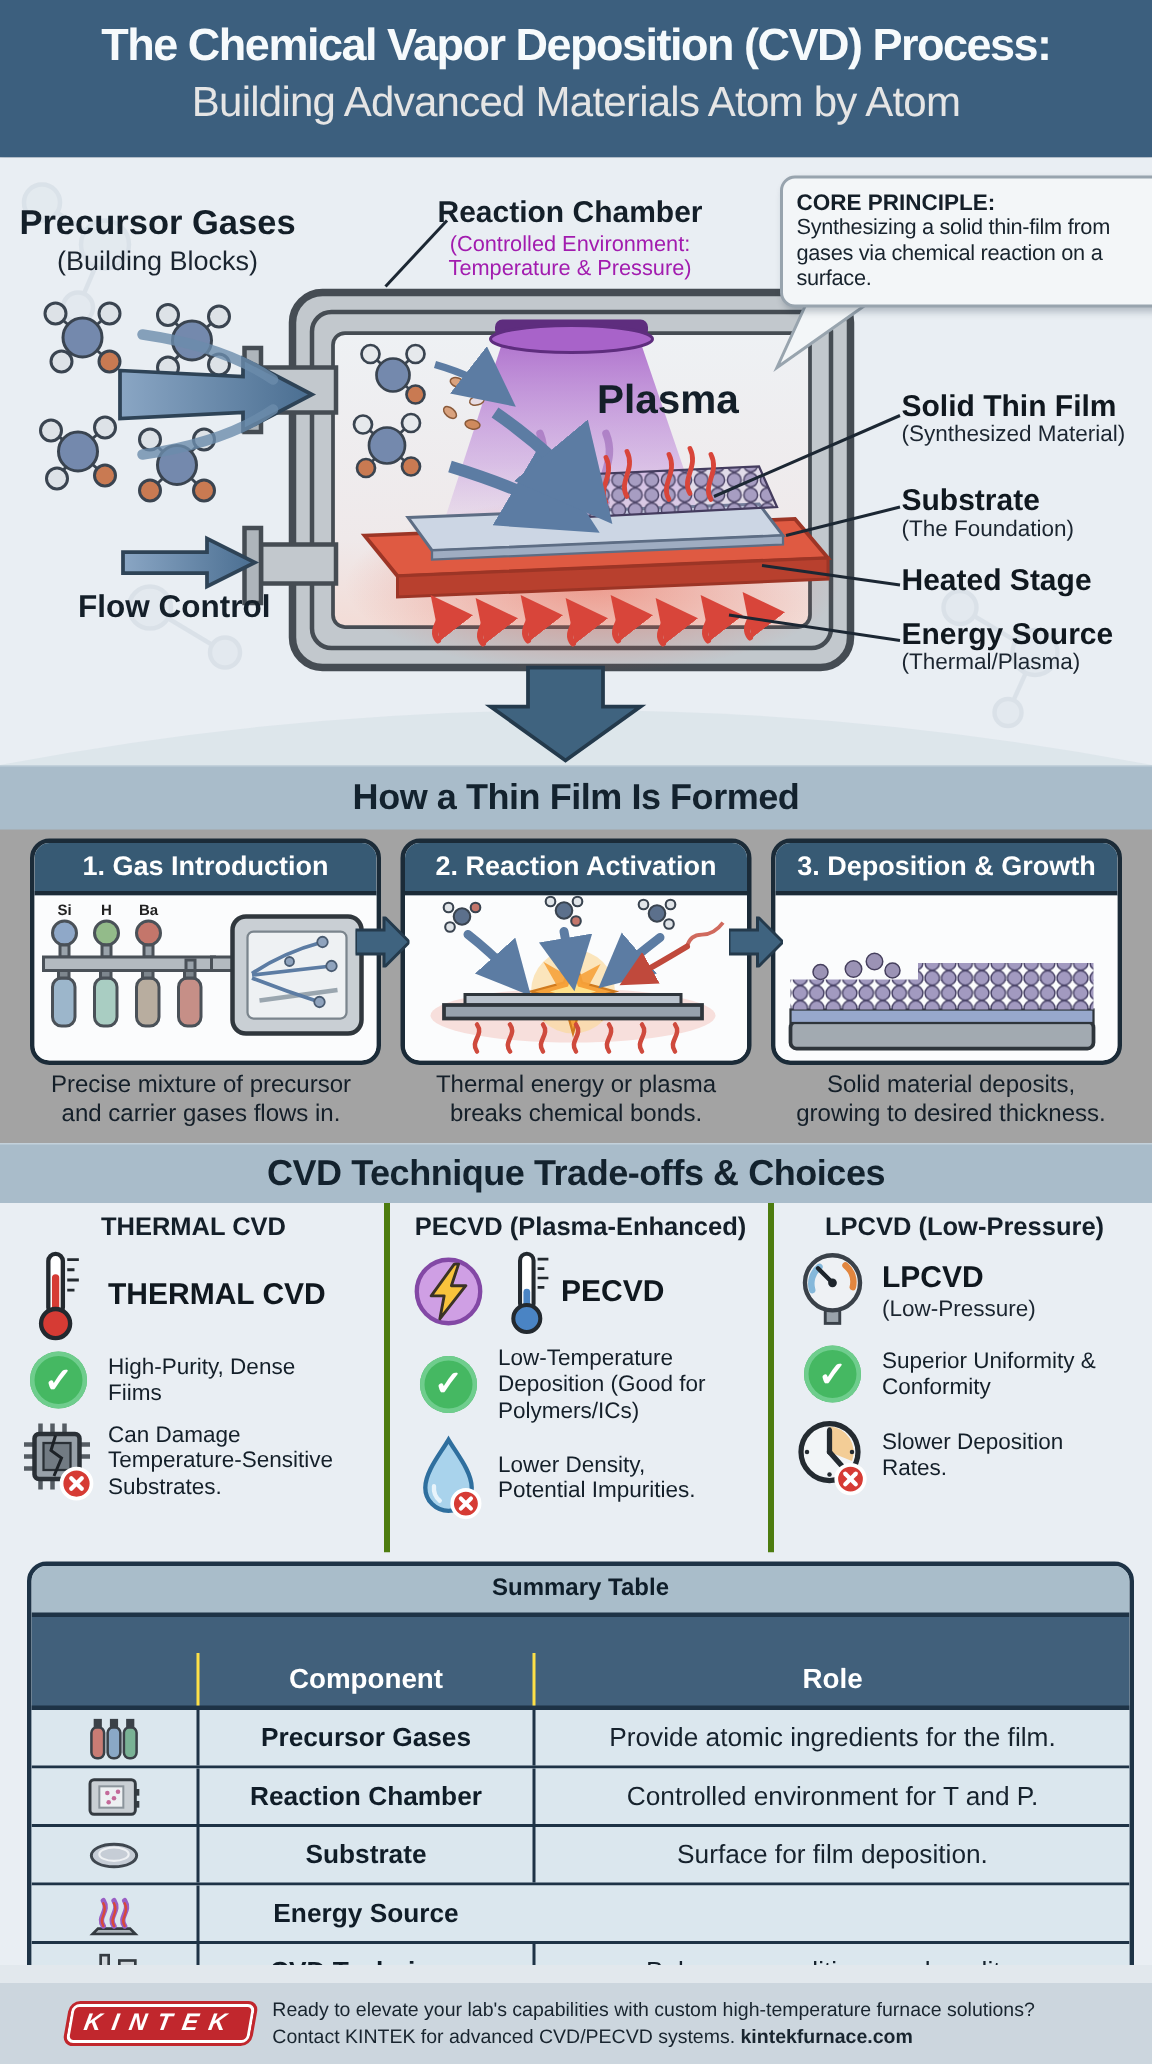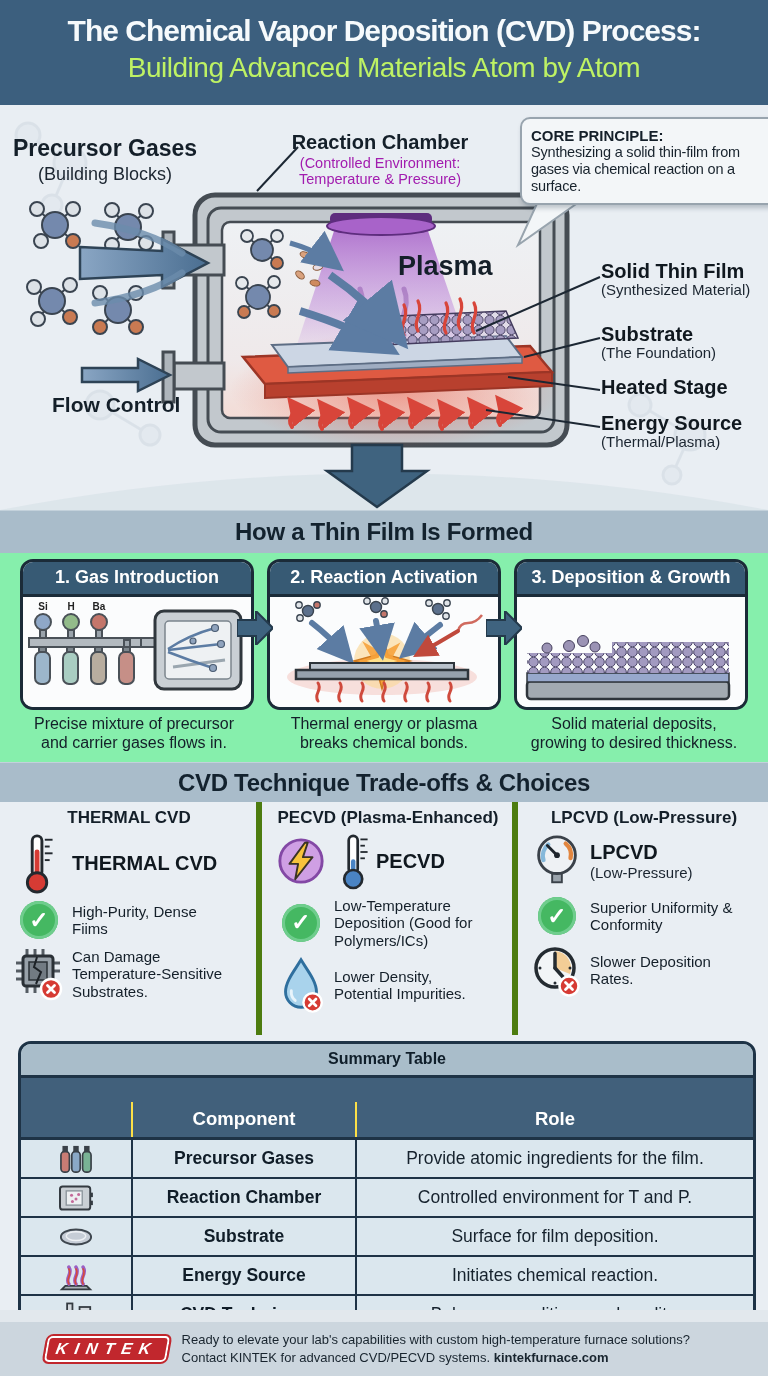--- a/index.html
+++ b/index.html
@@ -4,21 +4,21 @@
 <style>
   html,body{margin:0;padding:0;}
   body{font-family:"Liberation Sans", sans-serif; width:768px;}
   .page{position:relative;width:768px;height:1376px;background:#e9eef3;overflow:hidden;}
   .abs{position:absolute;}
 
   
   .hdr{position:absolute;top:0;left:0;width:768px;height:105px;background:#3c5f7e;text-align:center;
        box-shadow:0 2px 4px rgba(0,0,0,.25);}
   .hdr .l1{margin-top:14px;font-size:30px;font-weight:bold;color:#f6fafc;letter-spacing:-1px;}
-  .hdr .l2{margin-top:4px;font-size:28px;font-weight:400;color:#bef264;letter-spacing:-0.5px;}
+  .hdr .l2{margin-top:4px;font-size:28px;font-weight:400;color:#e5e5e5;letter-spacing:-0.5px;}
 
   
   .diag{position:absolute;top:105px;left:0;width:768px;height:405px;background:#e9eef3;}
   .diag svg.main{position:absolute;top:0;left:0;}
   .lbl-b{font-weight:bold;color:#141f29;}
   .precursor-t{left:8px;top:30px;width:194px;text-align:center;font-size:23px;}
   .precursor-s{left:8px;top:59px;width:194px;text-align:center;font-size:18px;color:#1b2530;}
   .chamber-t{left:278px;top:26px;width:204px;text-align:center;font-size:20px;}
   .chamber-s{left:268px;top:50px;width:224px;text-align:center;font-size:14.5px;line-height:1.12;color:#a21caf;}
   .plasma-l{left:398px;top:146px;font-size:27px;}
@@ -33,34 +33,34 @@
 
   
   .band{width:768px;text-align:center;background:#a9bcca;border-top:1px solid #c3d1db;border-bottom:1px solid #8fa4b3;}
   .band .bt{font-size:24px;font-weight:bold;color:#13222e;letter-spacing:-0.3px;}
   .band1{position:absolute;top:510px;height:43px;left:0;}
   .band1 .bt{margin-top:7px;}
   .band2{position:absolute;top:762px;height:40px;left:0;}
   .band2 .bt{margin-top:6px;}
 
   
-  .steps{position:absolute;top:553px;left:0;width:768px;height:209px;background:#86efac;}
+  .steps{position:absolute;top:553px;left:0;width:768px;height:209px;background:#a3a3a3;}
   .cards{position:absolute;top:6px;left:20px;width:728px;display:flex;justify-content:space-between;}
   .card{width:228px;border:3px solid #1b2b38;border-radius:13px;background:#fdfdfd;overflow:hidden;}
   .card .chd{background:#375a74;color:#fff;font-weight:bold;font-size:18px;text-align:center;padding:5px 0 6px 0;
              border-bottom:3px solid #1b2b38;}
   .card .cbody{height:110px;background:#fbfcfd;}
   .caps{position:absolute;top:162px;left:20px;width:728px;display:flex;justify-content:space-between;}
   .cap{width:228px;text-align:center;font-size:16px;color:#141f29;line-height:1.18;padding:0 6px;box-sizing:border-box;}
   .step-arrow{position:absolute;top:58px;}
 
   
   .trade{position:absolute;top:802px;left:0;width:768px;height:233px;background:#e9eef3;display:flex;}
   .tcol{width:256px;box-sizing:border-box;padding:6px 4px 0 6px;}
-  .tcol+.tcol{border-left:6px solid #4d7c0f;}
+  .tcol+.tcol{border-left:4px solid #4d7c0f;}
   .tcol .thead{text-align:center;font-size:17px;font-weight:bold;color:#141f29;margin-bottom:4px;}
   .trow{display:flex;align-items:center;margin-bottom:7px;}
   .ticon{width:66px;display:flex;justify-content:center;align-items:center;flex-shrink:0;}
   .ttext{font-size:15px;color:#141f29;line-height:1.15;}
   .tname{font-size:20px;font-weight:bold;color:#10181f;}
   .tname-sub{font-size:15px;font-weight:normal;color:#1b2530;}
   .chk{width:38px;height:38px;border-radius:50%;background:#45b862;color:#fff;font-size:23px;font-weight:bold;
        display:flex;align-items:center;justify-content:center;box-shadow:inset 0 0 0 3px #6fcd8d;}
 
   
@@ -695,21 +695,20 @@
               <path d="M14,27 c-5,-7 5,-11 0,-19" stroke="#9a5fc4" stroke-width="4"></path>
               <path d="M22,27 c-5,-7 5,-11 0,-19" stroke="#9a5fc4" stroke-width="4"></path>
               <path d="M30,27 c-5,-7 5,-11 0,-19" stroke="#9a5fc4" stroke-width="4"></path>
               <path d="M14,27 c-4,-6 4,-10 0,-17" stroke="#d84a3a" stroke-width="1.8"></path>
               <path d="M22,27 c-4,-6 4,-10 0,-17" stroke="#d84a3a" stroke-width="1.8"></path>
               <path d="M30,27 c-4,-6 4,-10 0,-17" stroke="#d84a3a" stroke-width="1.8"></path>
             </g>
           </svg>
         </div>
         <div class="c c2 comp">Energy Source</div>
-        <div class="c c3 role">Initiates chemical reaction.</div>
       </div>
 
       <div class="srow">
         <div class="c">
           <svg width="44" height="32" viewBox="0 0 44 36">
             <g stroke="#343b41" stroke-width="2" fill="#d3d9de">
               <rect x="8" y="14" width="14" height="18"></rect>
                 <rect x="12" y="5" width="6" height="9"></rect>
               <rect x="26" y="9" width="12" height="23"></rect>
             </g>

